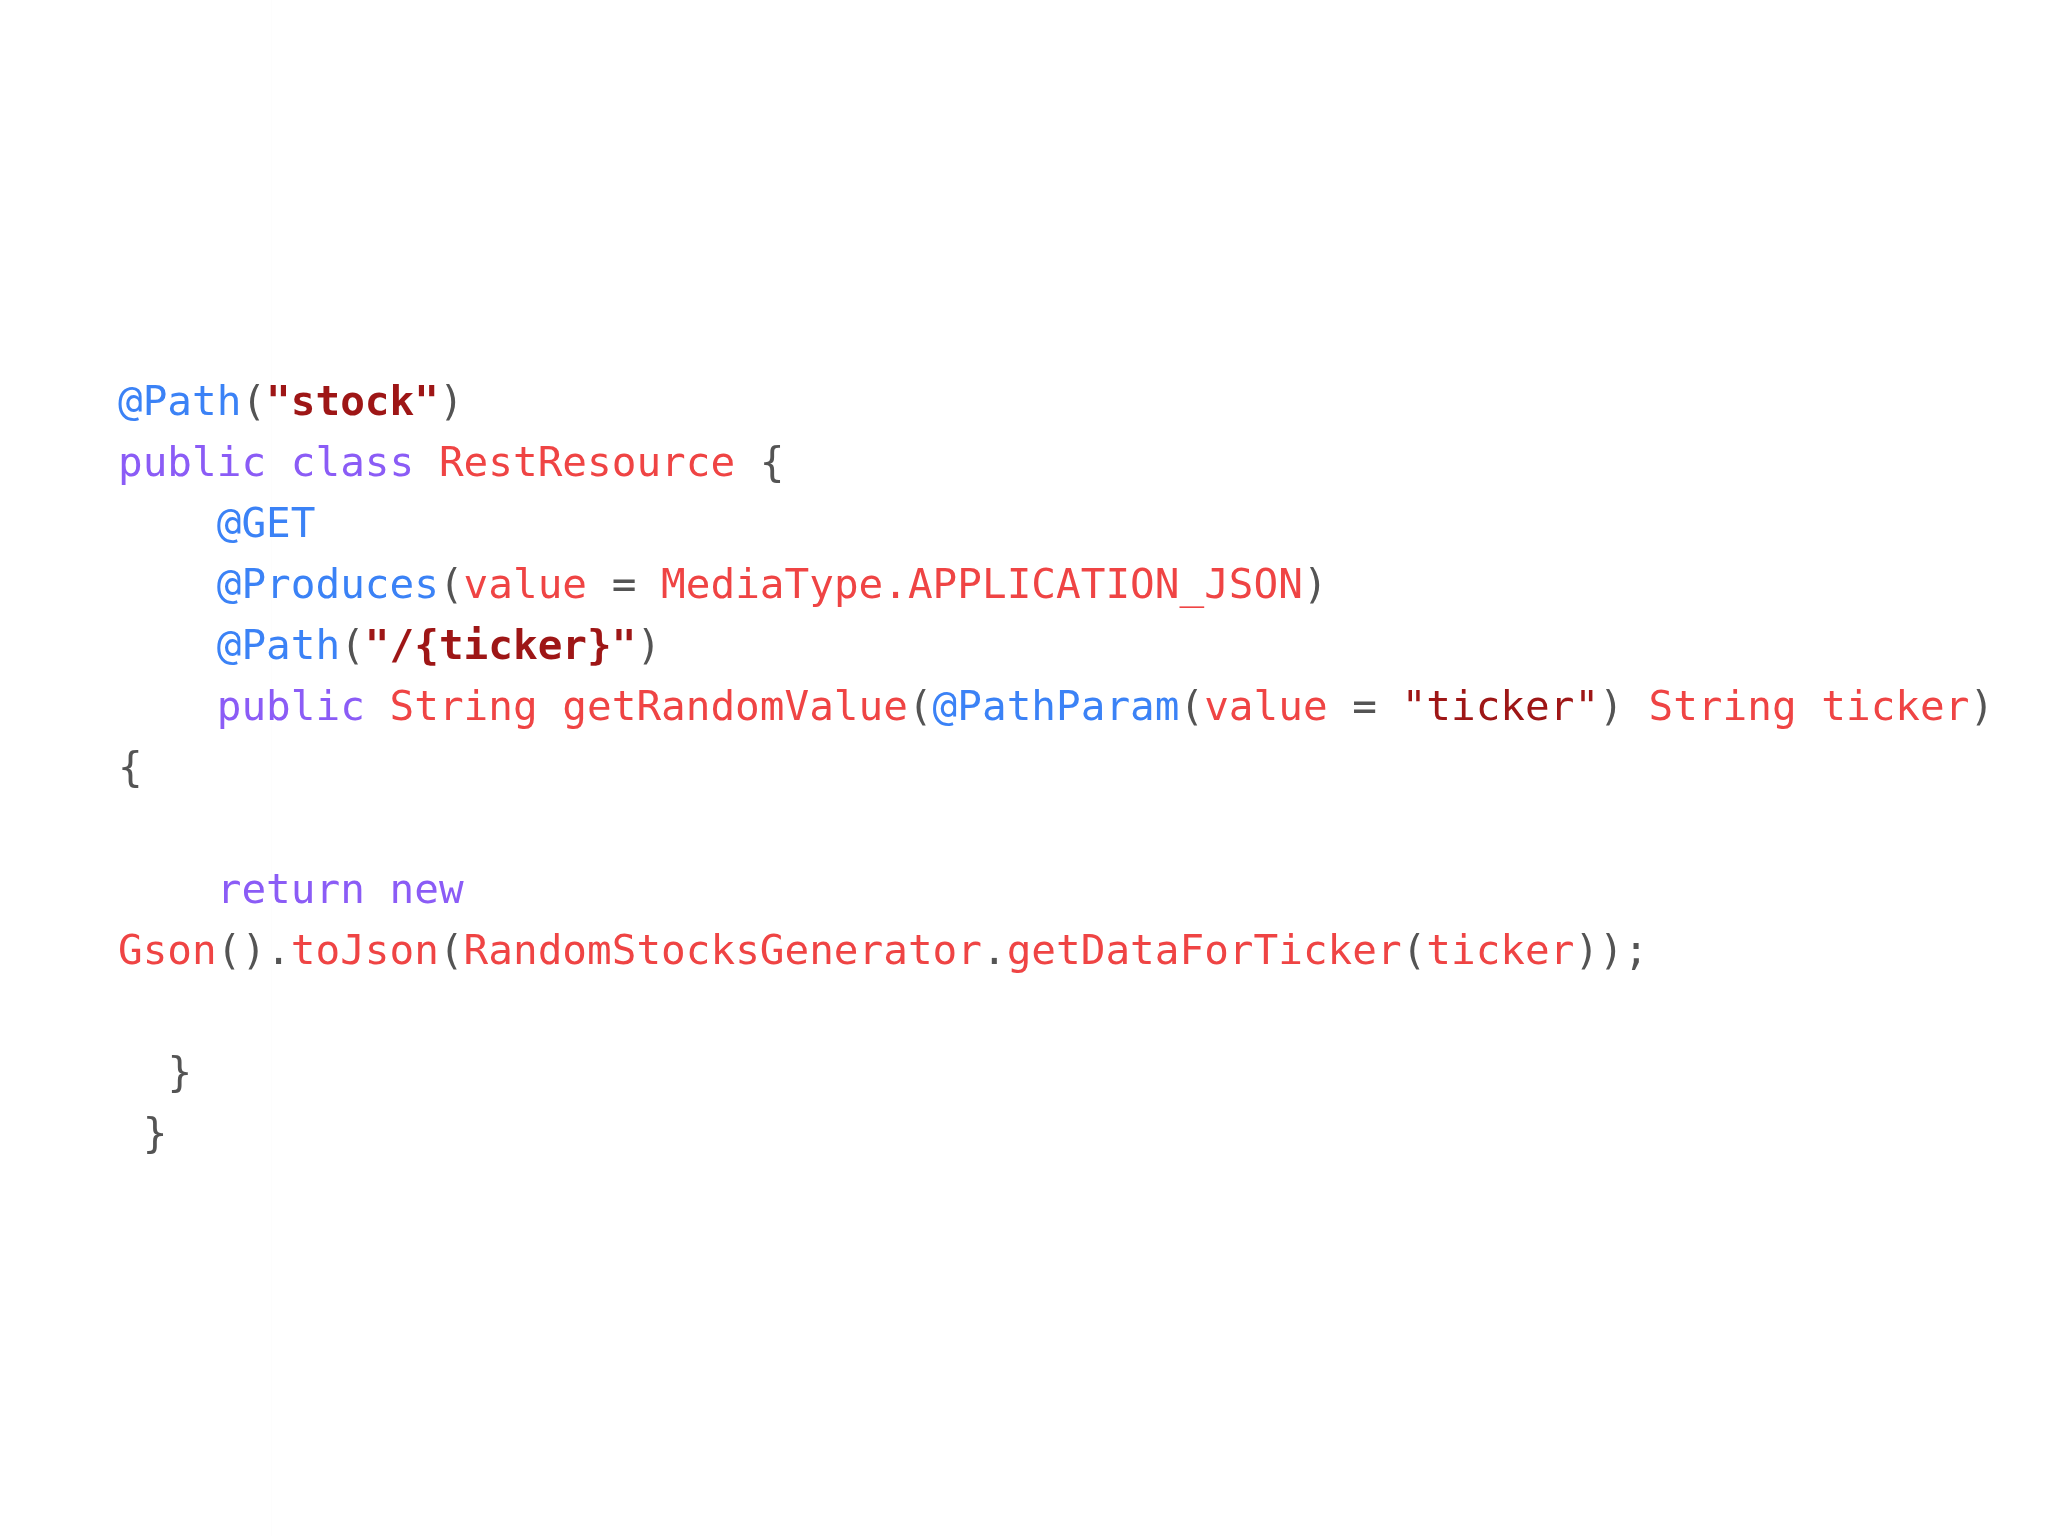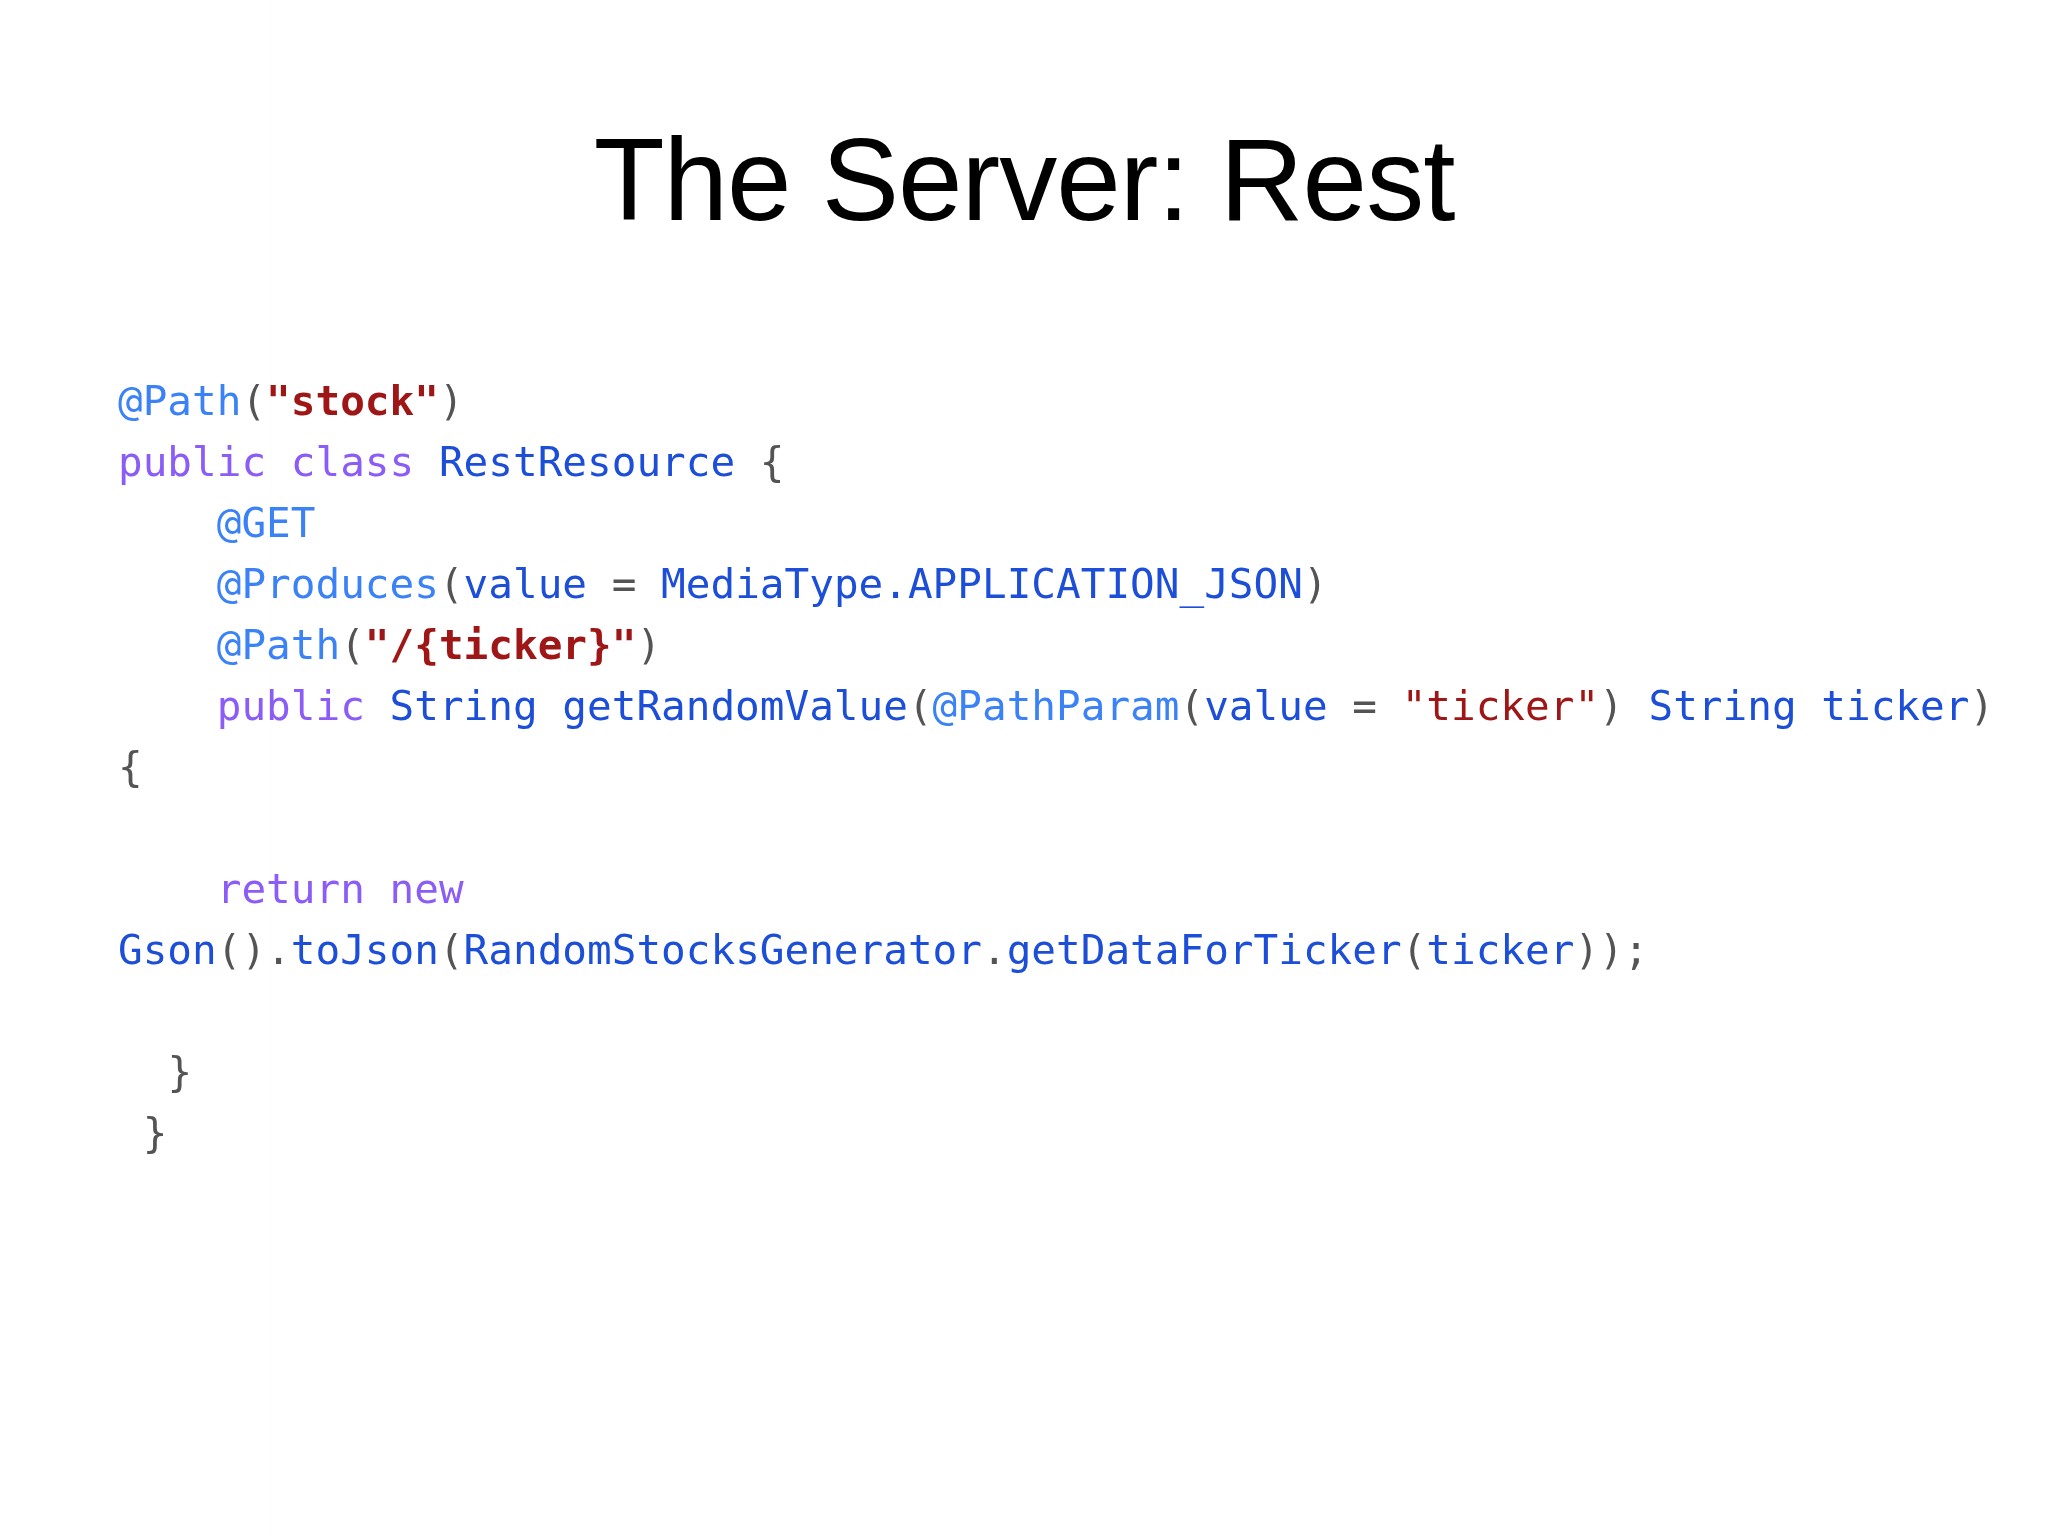--- a/index.html
+++ b/index.html
@@ -61,31 +61,30 @@
     letter-spacing: 0px;
   }
 
   .code-line {
     min-height: 61px;
     white-space: pre-wrap;
   }
   .code-line.blank { min-height: 61px; }
 
   
-  .tok-plain   { color: #1d4ed8; }
+  .tok-plain   { color: #ef4444; }
   .tok-kw      { color: #8b5cf6; }
   .tok-str     { color: #9E1616; }
   .tok-str-b   { color: #9E1616; font-weight: 700; }
   .tok-punct   { color: #545454; }
   .tok-anno    { color: #3b82f6; }
 </style>
 </head>
 <body>
 
 <div id="slide">
 
   <div id="page-seam"></div>
 
-  <h1 id="slide-title">The Server: Rest</h1>
 
   <pre id="code-block"><div class="code-line"><span class="tok-anno">@Path</span><span class="tok-punct">(</span><span class="tok-str-b">"stock"</span><span class="tok-punct">)</span></div><div class="code-line"><span class="tok-kw">public class </span><span class="tok-plain">RestResource </span><span class="tok-punct">{</span></div><div class="code-line"><span class="tok-anno">    @GET</span></div><div class="code-line"><span class="tok-anno">    @Produces</span><span class="tok-punct">(</span><span class="tok-plain">value </span><span class="tok-punct">= </span><span class="tok-plain">MediaType.APPLICATION_JSON</span><span class="tok-punct">)</span></div><div class="code-line"><span class="tok-anno">    @Path</span><span class="tok-punct">(</span><span class="tok-str-b">"/{ticker}"</span><span class="tok-punct">)</span></div><div class="code-line"><span class="tok-kw">    public </span><span class="tok-plain">String getRandomValue</span><span class="tok-punct">(</span><span class="tok-anno">@PathParam</span><span class="tok-punct">(</span><span class="tok-plain">value </span><span class="tok-punct">= </span><span class="tok-str">"ticker"</span><span class="tok-punct">) </span><span class="tok-plain">String ticker</span><span class="tok-punct">) {</span></div><div class="code-line blank">&nbsp;</div><div class="code-line"><span class="tok-kw">    return new </span><span class="tok-plain">Gson</span><span class="tok-punct">()</span><span class="tok-punct">.</span><span class="tok-plain">toJson</span><span class="tok-punct">(</span><span class="tok-plain">RandomStocksGenerator</span><span class="tok-punct">.</span><span class="tok-plain">getDataForTicker</span><span class="tok-punct">(</span><span class="tok-plain">ticker</span><span class="tok-punct">));</span></div><div class="code-line blank">&nbsp;</div><div class="code-line"><span class="tok-punct">  }</span></div><div class="code-line"><span class="tok-punct"> }</span></div></pre>
 
 </div>
 
 </body></html>

